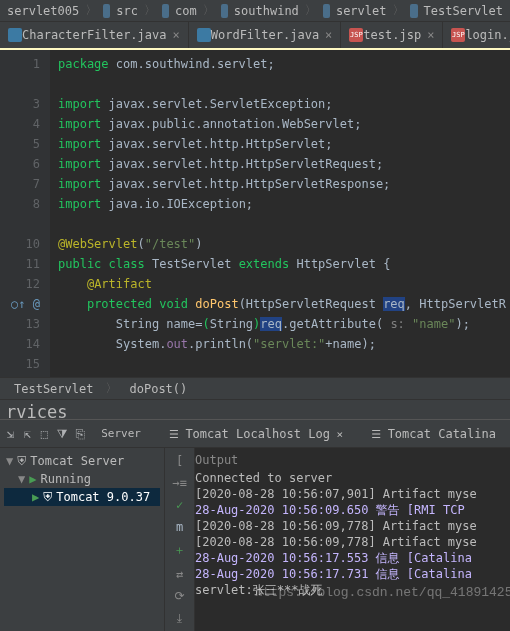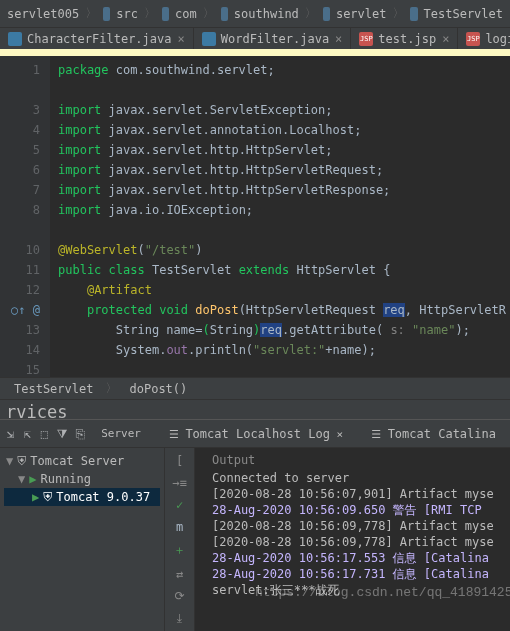--- a/index.html
+++ b/index.html
@@ -1,22 +1,22 @@
 <!DOCTYPE html>
 <html><head>
 <meta charset="utf-8">
 <style>
 *{margin:0;padding:0;box-sizing:border-box;font-family:"Consolas","Monaco",monospace;font-size:12px}
 body{background:#2b2b2b;color:#a9b7c6;width:510px;height:631px;overflow:hidden;display:flex;flex-direction:column}
-.breadcrumb{background:#3c3f41;height:28px;display:flex;align-items:center;padding:0 4px;font-size:11px;color:#bbb;border-bottom:1px solid #323232;overflow:hidden}
+.breadcrumb{background:#3c3f41;height:22px;display:flex;align-items:center;padding:0 4px;font-size:11px;color:#bbb;border-bottom:1px solid #323232;overflow:hidden}
 .breadcrumb span{margin:0 3px;white-space:nowrap}
 .bc-icon{width:14px;height:14px;display:inline-block;background:#4a6e8a;border-radius:2px;margin-right:2px;vertical-align:middle}
-.tabs{background:#3c3f41;height:28px;display:flex;align-items:center;border-bottom:7px solid #fef9c3;overflow:hidden}
+.tabs{background:#3c3f41;height:28px;display:flex;align-items:center;border-bottom:2px solid #fef9c3;overflow:hidden}
 .tab{display:flex;align-items:center;padding:0 8px;height:100%;border-right:1px solid #323232;color:#bbb;font-size:12px;white-space:nowrap}
-.tab-icon{width:14px;height:14px;border-radius:2px;margin-right:5px;display:inline-block}
+.tab-icon{width:14px;height:14px;border-radius:2px;display:inline-block}
 .ic-java{background:#3c7aa3}
 .ic-jsp{background:#c75450;font-size:7px;color:#fff;text-align:center;line-height:14px}
 .tab-close{margin-left:6px;color:#888;cursor:pointer}
 .editor{flex:1;display:flex;background:#2b2b2b;overflow:hidden;position:relative}
 .gutter{width:50px;background:#313335;text-align:right;color:#606366;padding:4px 10px 4px 4px;line-height:20px;font-size:11px}
 .code{flex:1;padding:4px 8px;line-height:20px;white-space:pre;overflow:hidden}
 .kw{color:#22c55e}
 .str{color:#6a8759}
 .ann{color:#bbb529}
 .fn{color:#ffc66d}
@@ -31,21 +31,21 @@
 .tb-icon{width:16px;height:16px;display:inline-flex;align-items:center;justify-content:center;color:#afb1b3;cursor:pointer}
 .panel-tabs{display:flex;gap:12px;margin-left:auto}
 .ptab{padding:4px 8px;color:#bbb;font-size:11px;white-space:nowrap}
 .panel-body{flex:1;display:flex;overflow:hidden}
 .tree{width:165px;background:#3c3f41;padding:4px;font-size:11px;color:#bbb;border-right:1px solid #323232}
 .tree-row{display:flex;align-items:center;padding:2px 2px;gap:4px}
 .tree-row.sel{background:#0d293e;color:#fff}
 .tri{color:#888}
 .run-green{color:#499c54}
 .mid-icons{width:30px;background:#3c3f41;display:flex;flex-direction:column;align-items:center;gap:8px;padding:6px 0;border-right:1px solid #323232}
-.console{flex:1;background:#2b2b2b;padding:4px 17px;font-size:11px;line-height:16px;overflow:hidden;position:relative}
+.console{flex:1;background:#2b2b2b;padding:4px 0;font-size:11px;line-height:16px;overflow:hidden;position:relative}
 .out-label{color:#888;margin-bottom:2px}
 .log-line{white-space:nowrap;color:#bbb}
 .log-warn{color:#c4b5fd}
 .watermark{position:absolute;bottom:30px;left:60px;color:rgba(255,255,255,.35);font-size:13px;font-family:Liberation Mono, monospace}
 .chev{color:#666}
 .g-ann{color:#6897bb}
 </style>
 </head>
 <body>
 
@@ -105,21 +105,21 @@
       <div>11</div>
       <div>12</div>
       <div><span class="g-ann">○↑ @</span> <span>13</span></div>
       <div>14</div>
       <div>15</div>
       <div>16</div>
   </div>
   <div class="code"><span class="kw">package</span><span> com.southwind.servlet;</span>
 
 <span class="kw">import</span><span> javax.servlet.ServletException;</span>
-<span class="kw">import</span><span> javax.servlet.annotation.Localhost;</span>
+<span class="kw">import</span><span> javax.public.annotation.WebServlet;</span>
 <span class="kw">import</span><span> javax.servlet.http.HttpServlet;</span>
 <span class="kw">import</span><span> javax.servlet.http.HttpServletRequest;</span>
 <span class="kw">import</span><span> javax.servlet.http.HttpServletResponse;</span>
 <span class="kw">import</span><span> java.io.IOException;</span>
 
 <span class="ann">@WebServlet</span><span>(</span><span class="str">"/test"</span><span>)</span>
 <span class="kw">public </span><span class="kw">class </span><span>TestServlet </span><span class="kw">extends </span><span>HttpServlet {</span>
     <span class="ann">@Artifact</span>
     <span class="kw">protected </span><span class="kw">void </span><span class="fn">doPost</span><span>(HttpServletRequest </span><span class="hl">req</span><span>, HttpServletR</span>
         <span>String name=</span><span class="kw">(</span><span>String</span><span class="kw">)</span><span class="hl">req</span><span>.getAttribute( </span><span class="com">s: </span><span class="str">"name"</span><span>);</span>

